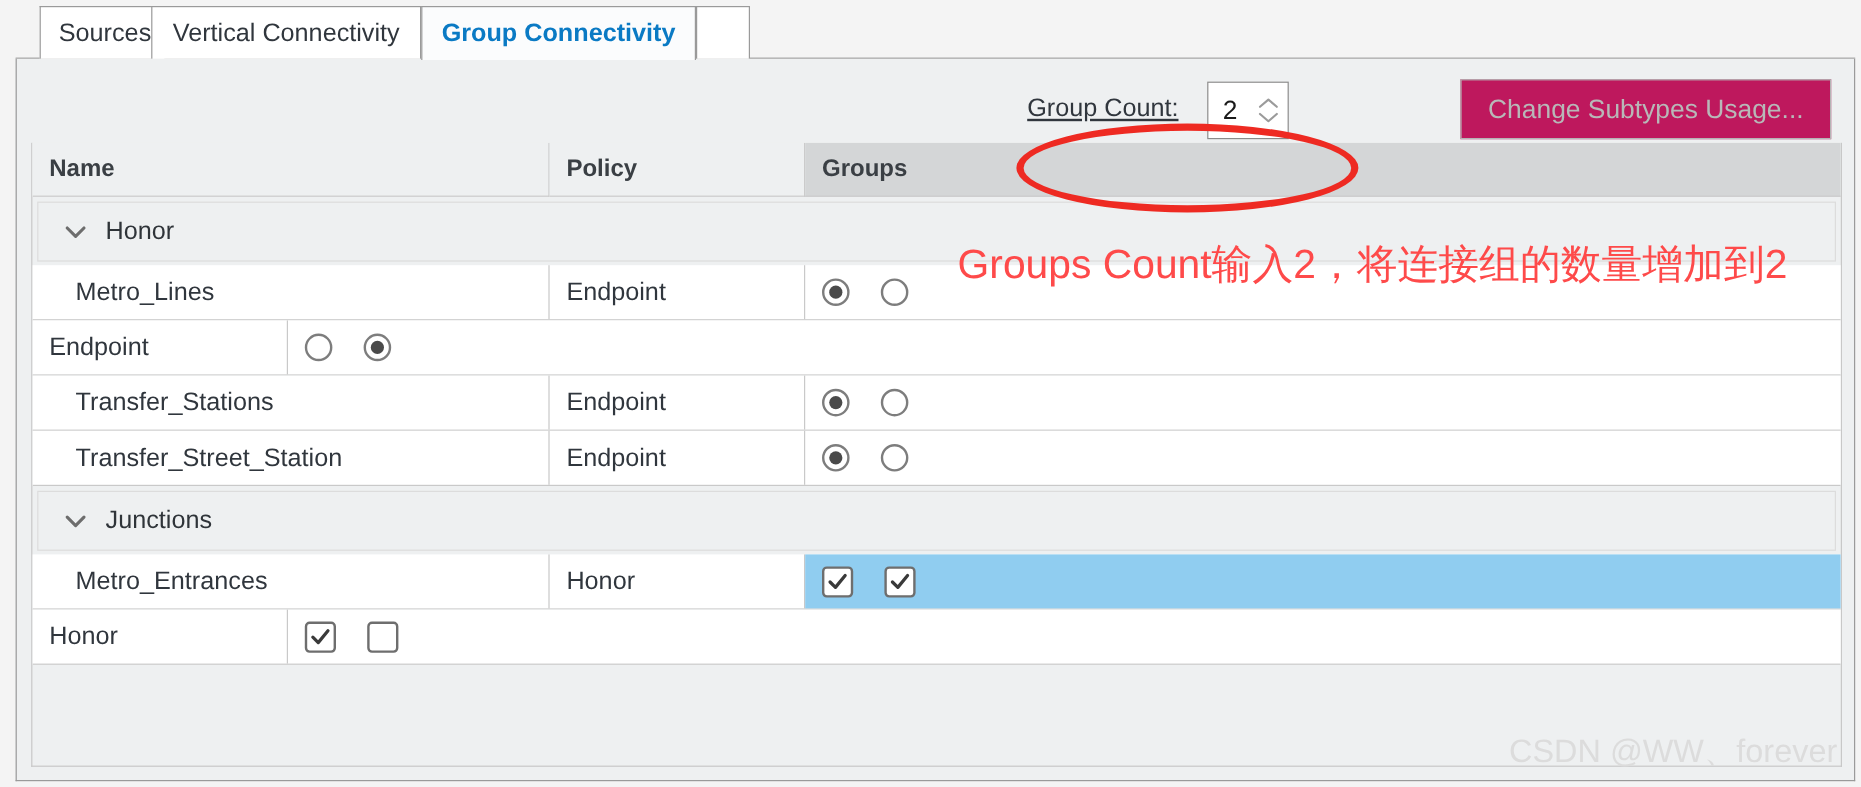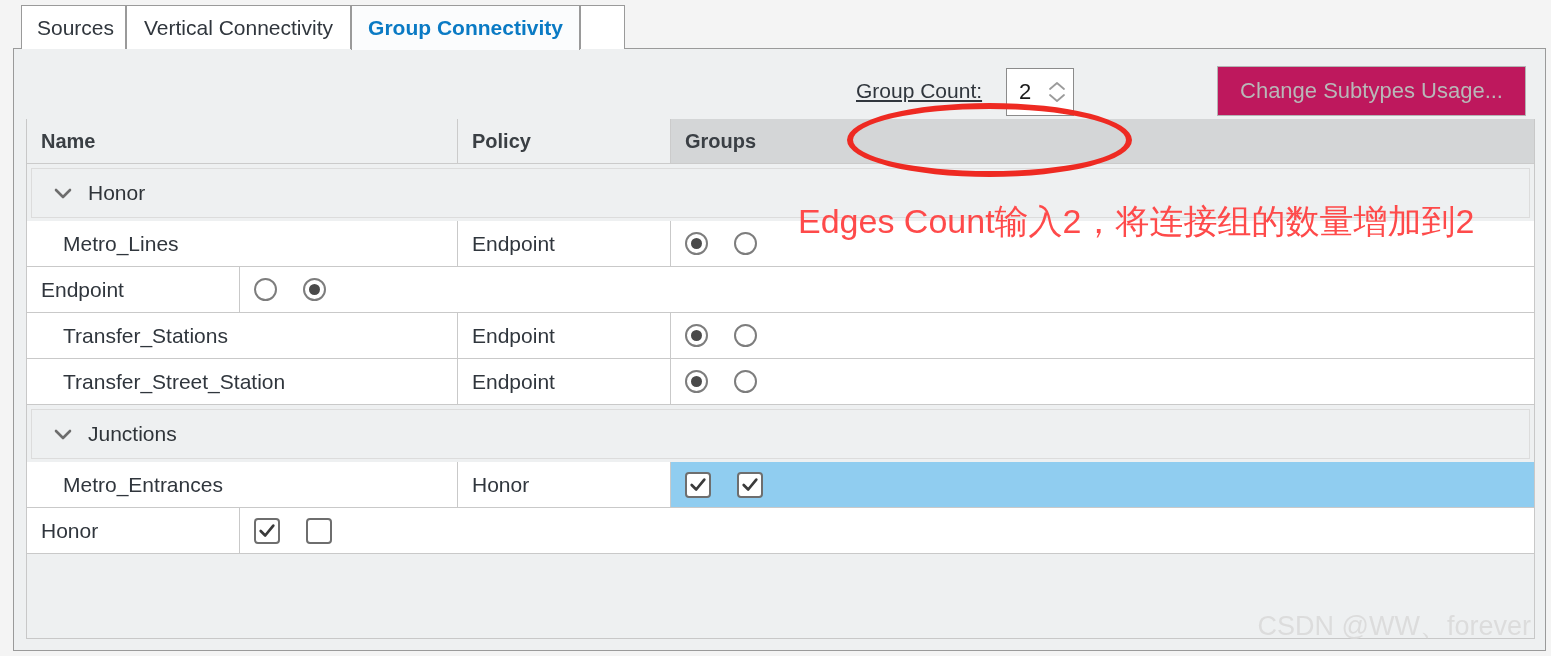--- a/index.html
+++ b/index.html
@@ -39,21 +39,21 @@
     white-space: nowrap;
     cursor: pointer;
   }
   .tab.active {
     background: #fbfcfd;
     color: #0a7ac4;
     font-weight: 600;
     z-index: 3;
     height: 45px;
   }
-  #tab-sources { left: 8px; width: 105px; padding-left: 20px; }
+  #tab-sources { left: 20px; width: 105px; padding-left: 20px; }
   #tab-vertical { left: 113px; width: 225px; }
   #tab-group { left: 338px; width: 229px; }
   #tab-filler {
     position: absolute;
     left: 567px; top: 0;
     width: 45px; height: 44px;
     background: #ffffff;
     border: 1px solid #9a9a9a;
     border-bottom: none;
   }
@@ -390,16 +390,16 @@
                   <polyline points="3,10 8,15 17,4" fill="none" stroke="#3a3a3a" stroke-width="3" stroke-linecap="round" stroke-linejoin="round"></polyline>
                 </svg>
               </div>
               <div class="checkbox off"></div>
             </div>
           </div>
         </div>
     </div>
 
     <div id="ellipse-annotation"></div>
-    <div id="note-annotation">Edges Count输入2，将连接组的数量增加到2</div>
+    <div id="note-annotation">Groups Count输入2，将连接组的数量增加到2</div>
     <div id="watermark">CSDN @WW、forever</div>
   </div>
 </div>
 
 </body></html>

